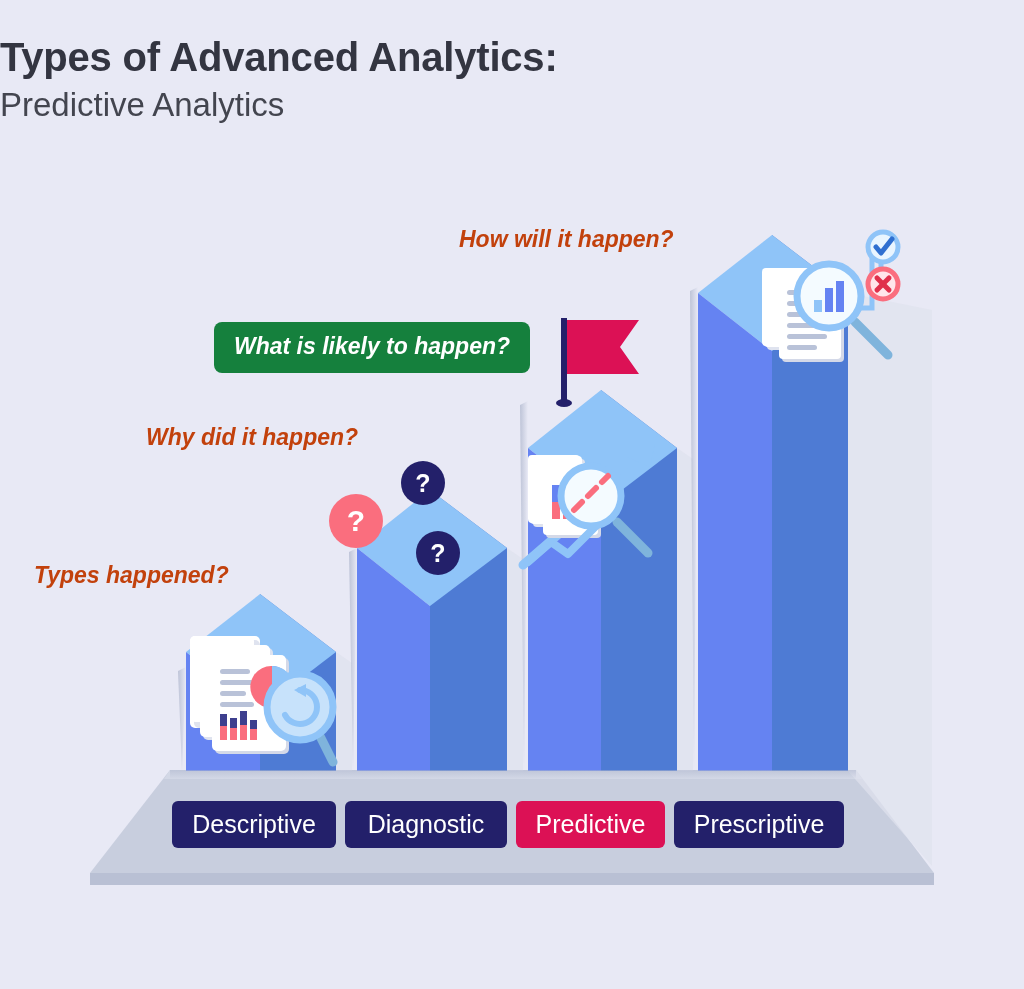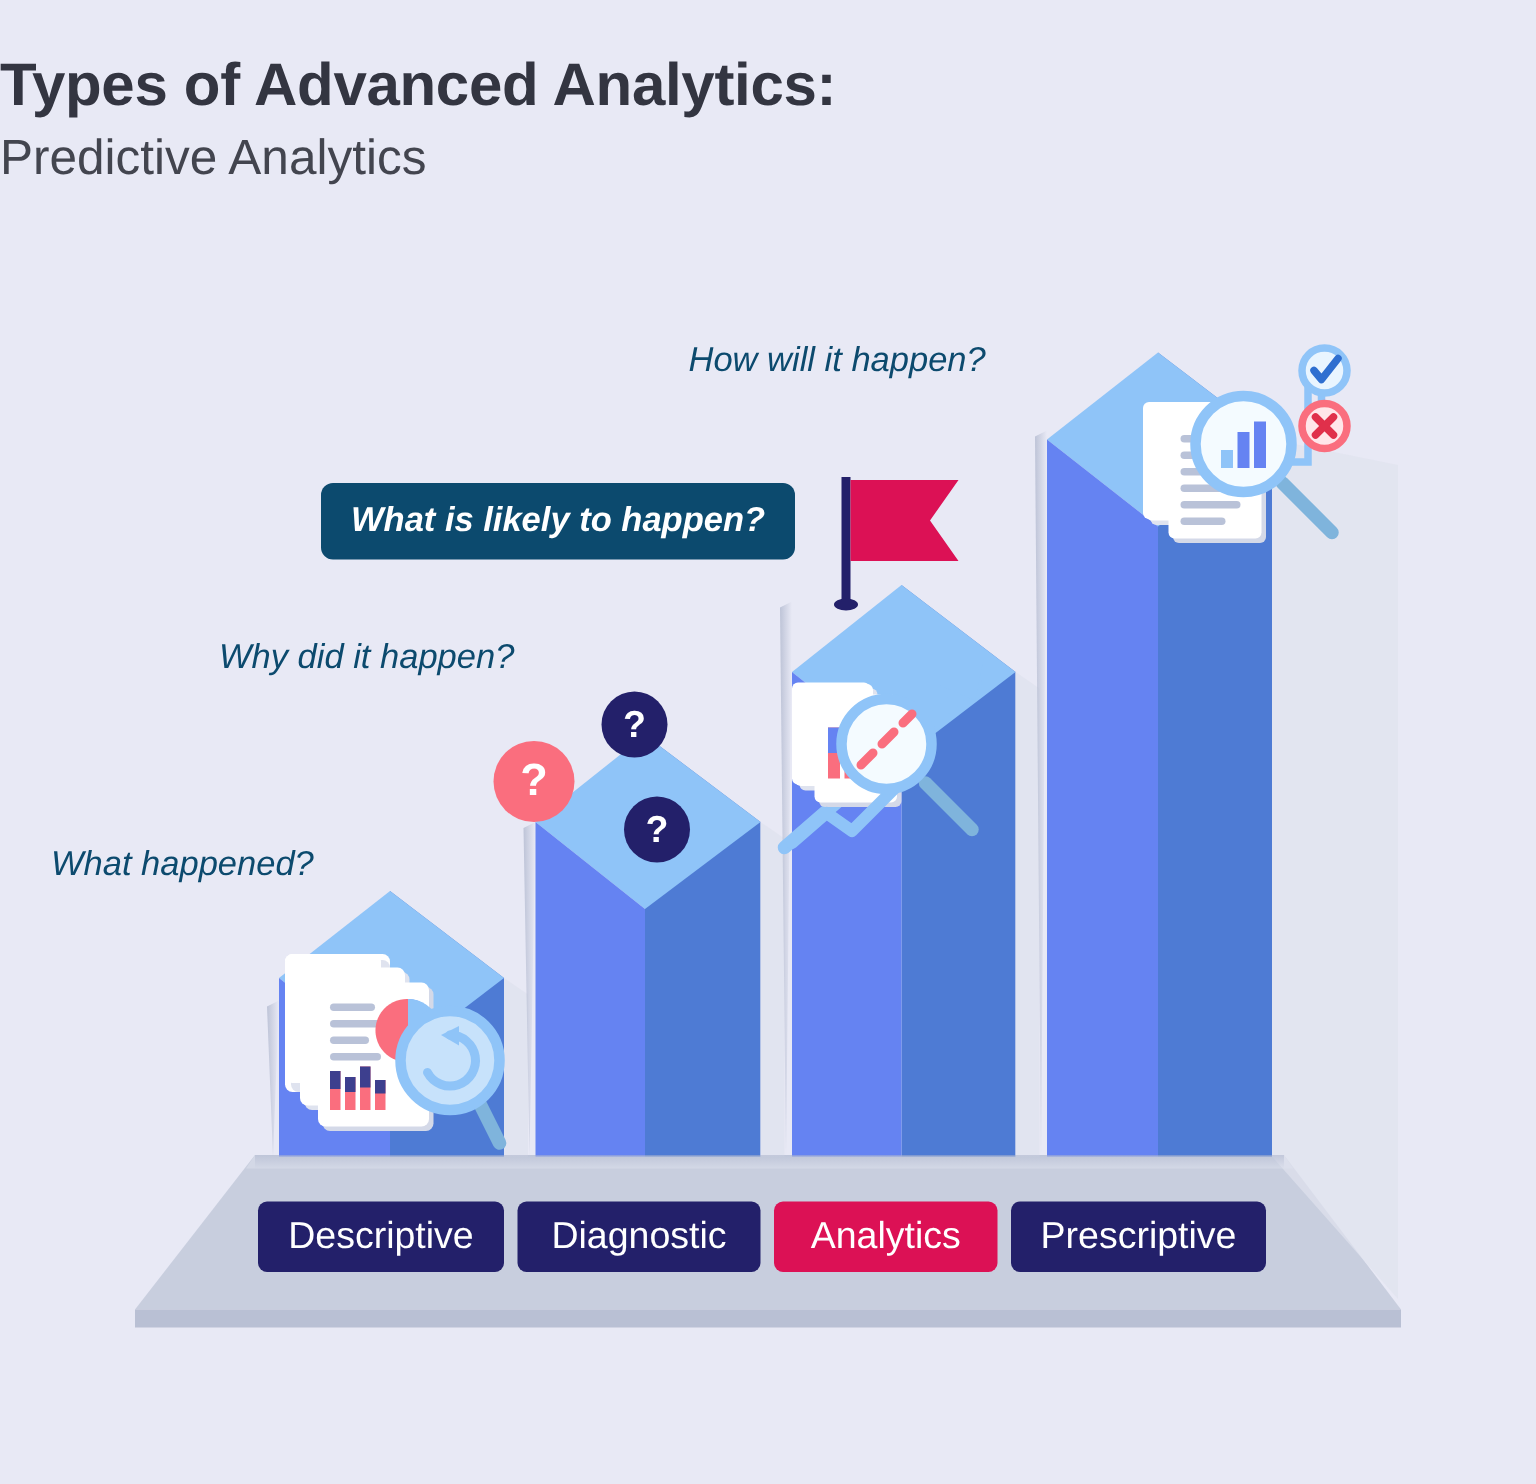--- a/index.html
+++ b/index.html
@@ -17,31 +17,31 @@
   .title-main{
     font-size:40px;font-weight:bold;color:#333541;letter-spacing:-.2px;
     line-height:1.15;margin:0;
   }
   .title-sub{
     font-size:33px;font-weight:normal;color:#43454f;margin:6px 0 0 0;line-height:1.15;
   }
 
   
   .annot{
-    position:absolute;font-style:italic;font-weight:normal;color:#0c4a6e;
+    position:absolute;font-style:italic;font-weight:bold;color:#c2410c;
     white-space:nowrap;
   }
   .annot-1{left:34px;top:562px;font-size:23px;}
   .annot-2{left:146px;top:424px;font-size:23px;}
   .annot-4{left:459px;top:226px;font-size:23px;}
 
   
   .banner{
     position:absolute;left:214px;top:322px;
-    background:#0c4a6e;border-radius:8px;
+    background:#15803d;border-radius:8px;
     padding:11px 20px 13px 20px;
     color:#ffffff;font-style:italic;font-weight:bold;font-size:23px;
     white-space:nowrap;box-sizing:border-box;
   }
 
   
   .chips{position:absolute;left:0;top:801px;width:1024px;height:48px;}
   .chip{
     position:absolute;top:0;height:47px;border-radius:6px;
     display:flex;align-items:center;justify-content:center;
@@ -254,30 +254,30 @@
       <ellipse cx="564" cy="403" rx="8" ry="4" fill="#23206a"></ellipse>
       <polygon points="567,320 639,320 620,347 639,374 567,374" fill="#dc1155"></polygon>
     </g>
   </svg>
 
   <div class="title-wrap">
     <div class="title-main">Types of Advanced Analytics:</div>
     <div class="title-sub">Predictive Analytics</div>
   </div>
 
-  <div class="annot annot-1">What happened?</div>
+  <div class="annot annot-1">Types happened?</div>
   <div class="annot annot-2">Why did it happen?</div>
   <div class="banner">What is likely to happen?</div>
   <div class="annot annot-4">How will it happen?</div>
 
   <div class="qbub pink q-a">?</div>
   <div class="qbub navy q-b">?</div>
   <div class="qbub navy q-c">?</div>
 
   <div class="chips">
     <div class="chip navy chip-0">Descriptive</div>
     <div class="chip navy chip-1">Diagnostic</div>
-    <div class="chip pink chip-2">Analytics</div>
+    <div class="chip pink chip-2">Predictive</div>
     <div class="chip navy chip-3">Prescriptive</div>
   </div>
 
 
 </div>
 
 </body></html>

